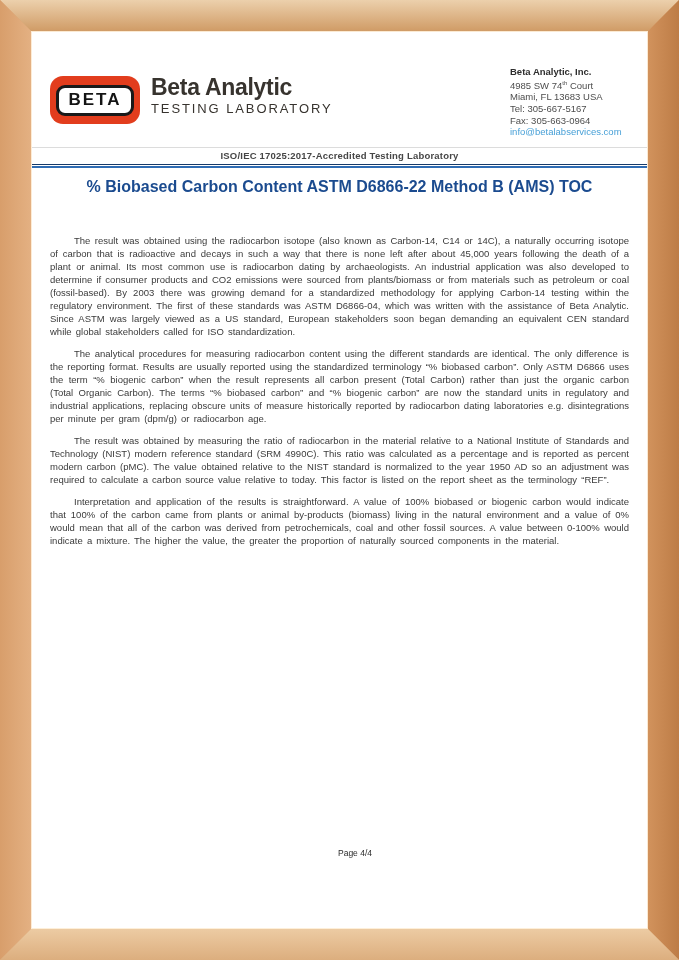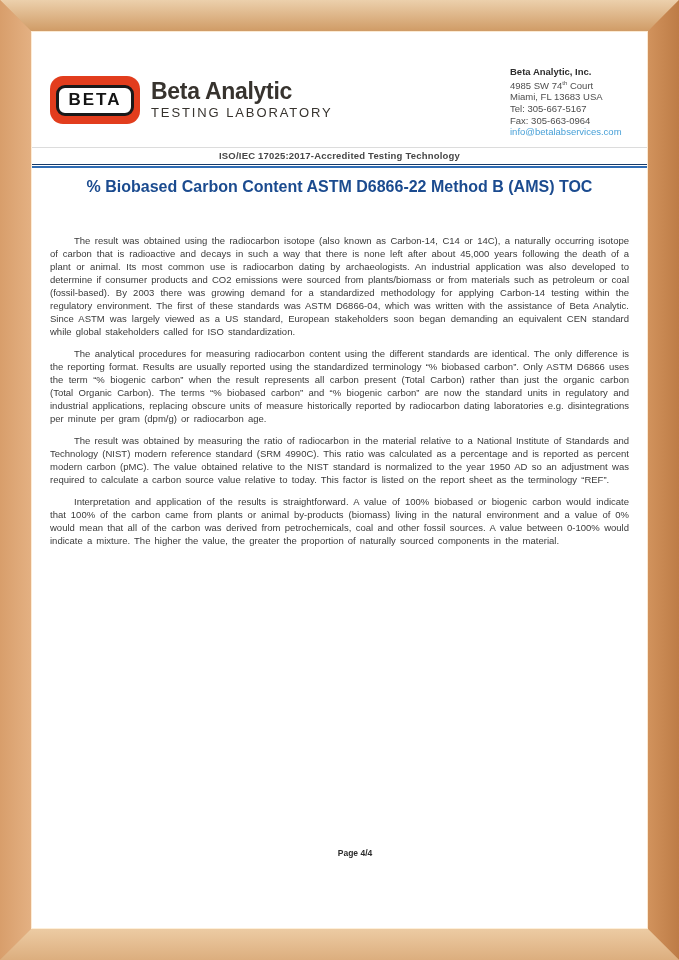--- a/index.html
+++ b/index.html
@@ -20,21 +20,21 @@
     clip-path:polygon(100% 0,100% 100%,0 calc(100% - 32px),0 32px);}
   .frame-bottom{bottom:0;left:0;right:0;height:32px;
     background:linear-gradient(to bottom,#edccA4,#dcae7e);
     clip-path:polygon(32px 0,calc(100% - 32px) 0,100% 100%,0 100%);}
 
   
   .page{position:absolute;inset:32px;background:#ffffff;
     box-shadow:0 0 0 1px rgba(255,243,223,.9);}
 
   
-  .logo-group{position:absolute;left:18px;top:44px;display:flex;align-items:center;}
+  .logo-group{position:absolute;left:18px;top:44px;display:flex;align-items:flex-start;}
   .beta-badge{width:90px;height:48px;background:var(--logo-red);border-radius:13px;
     display:flex;align-items:center;justify-content:center;flex:0 0 auto;}
   .beta-badge-inner{background:#fff;border:3px solid #191919;border-radius:9px;
     padding:3px 9px 4px 9px;}
   .beta-badge-text{font-weight:bold;font-size:17px;letter-spacing:2px;color:#141414;line-height:1;}
   .brand{margin-left:11px;}
   .brand-name{font-weight:bold;font-size:23px;color:#37332e;letter-spacing:-0.3px;line-height:1;}
   .brand-sub{font-size:13px;color:#37332e;letter-spacing:1.9px;margin-top:2px;}
 
   .contact{position:absolute;left:478px;top:34px;font-size:9.5px;line-height:11.6px;color:#4d4d4d;}
@@ -55,21 +55,21 @@
   .doc-subtitle{position:absolute;top:173px;left:0;right:0;text-align:center;
     font-size:9.5px;font-weight:bold;color:var(--accent-blue);}
 
   
   .body-text{position:absolute;top:202px;left:18px;right:18px;}
   .body-text p{margin:0 0 9px 0;font-size:9.5px;line-height:13px;color:var(--text-dark);
     text-align:justify;text-indent:24px;word-spacing:1.5px;}
 
   
   .page-footer{position:absolute;top:816px;left:0;right:0;text-align:center;
-    font-size:8.5px;font-weight:700;color:#2b2b2b;padding-left:31px;}
+    font-size:8.5px;font-weight:400;color:#2b2b2b;padding-left:31px;}
 </style>
 </head>
 <body>
 
 <div class="frame-piece frame-top"></div>
 <div class="frame-piece frame-left"></div>
 <div class="frame-piece frame-right"></div>
 <div class="frame-piece frame-bottom"></div>
 
 <div class="page">
@@ -89,21 +89,21 @@
   <div class="contact">
     <div class="company">Beta Analytic, Inc.</div>
     <div><span>4985 SW 74</span><sup>th</sup><span> Court</span></div>
     <div>Miami, FL 13683 USA</div>
     <div>Tel: 305-667-5167</div>
     <div>Fax: 305-663-0964</div>
     <a href="#" class="email">info@betalabservices.com</a>
   </div>
 
   <div class="hairline"></div>
-  <div class="iso-text">ISO/IEC 17025:2017-Accredited Testing Technology</div>
+  <div class="iso-text">ISO/IEC 17025:2017-Accredited Testing Laboratory</div>
   <div class="blue-rule"></div>
 
   <div class="doc-title">% Biobased Carbon Content ASTM D6866-22 Method B (AMS) TOC</div>
 
   <div class="body-text">
     <p>The result was obtained using the radiocarbon isotope (also known as Carbon-14, C14 or 14C), a naturally occurring isotope of carbon that is radioactive and decays in such a way that there is none left after about 45,000 years following the death of a plant or animal. Its most common use is radiocarbon dating by archaeologists. An industrial application was also developed to determine if consumer products and CO2 emissions were sourced from plants/biomass or from materials such as petroleum or coal (fossil-based). By 2003 there was growing demand for a standardized methodology for applying Carbon-14 testing within the regulatory environment. The first of these standards was ASTM D6866-04, which was written with the assistance of Beta Analytic. Since ASTM was largely viewed as a US standard, European stakeholders soon began demanding an equivalent CEN standard while global stakeholders called for ISO standardization.</p>
     <p>The analytical procedures for measuring radiocarbon content using the different standards are identical. The only difference is the reporting format. Results are usually reported using the standardized terminology “% biobased carbon”. Only ASTM D6866 uses the term “% biogenic carbon” when the result represents all carbon present (Total Carbon) rather than just the organic carbon (Total Organic Carbon). The terms “% biobased carbon” and “% biogenic carbon” are now the standard units in regulatory and industrial applications, replacing obscure units of measure historically reported by radiocarbon dating laboratories e.g. disintegrations per minute per gram (dpm/g) or radiocarbon age.</p>
     <p>The result was obtained by measuring the ratio of radiocarbon in the material relative to a National Institute of Standards and Technology (NIST) modern reference standard (SRM 4990C). This ratio was calculated as a percentage and is reported as percent modern carbon (pMC). The value obtained relative to the NIST standard is normalized to the year 1950 AD so an adjustment was required to calculate a carbon source value relative to today. This factor is listed on the report sheet as the terminology “REF”.</p>
     <p>Interpretation and application of the results is straightforward. A value of 100% biobased or biogenic carbon would indicate that 100% of the carbon came from plants or animal by-products (biomass) living in the natural environment and a value of 0% would mean that all of the carbon was derived from petrochemicals, coal and other fossil sources. A value between 0-100% would indicate a mixture. The higher the value, the greater the proportion of naturally sourced components in the material.</p>
   </div>

